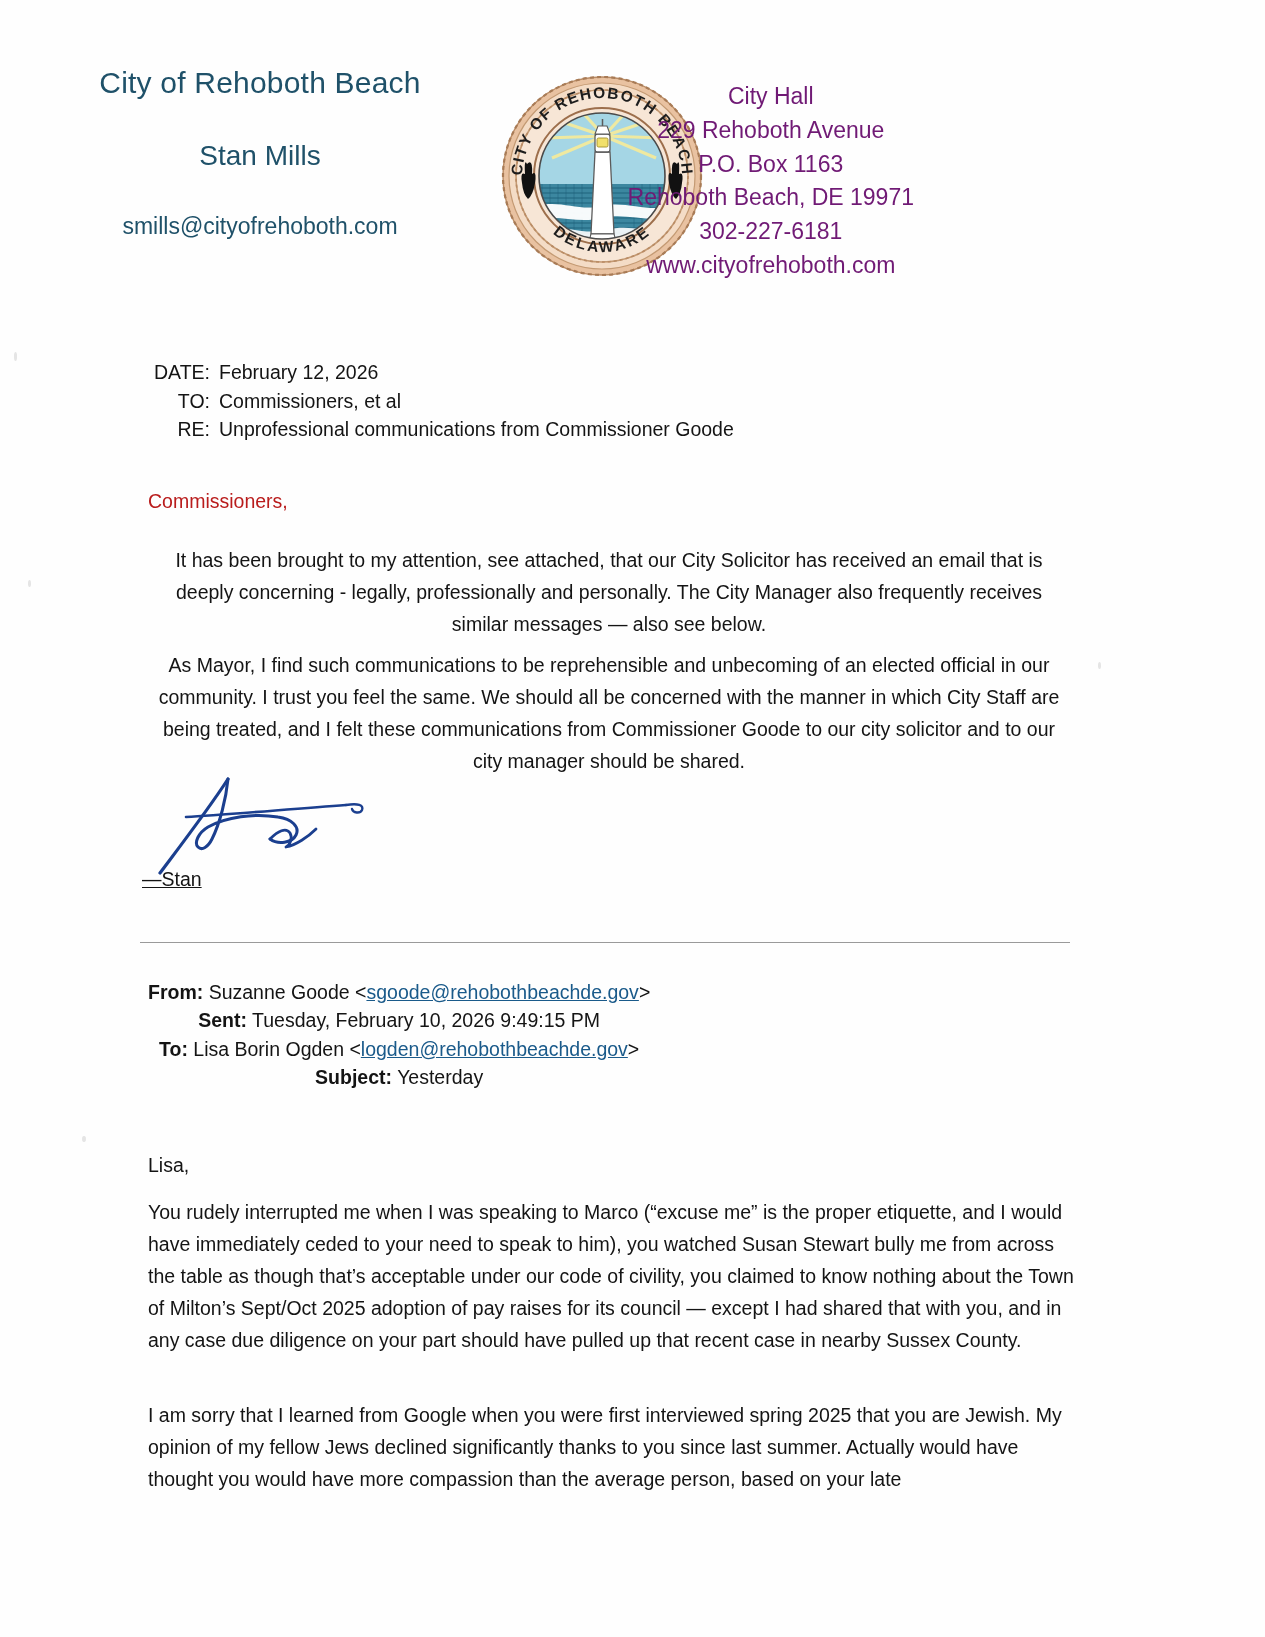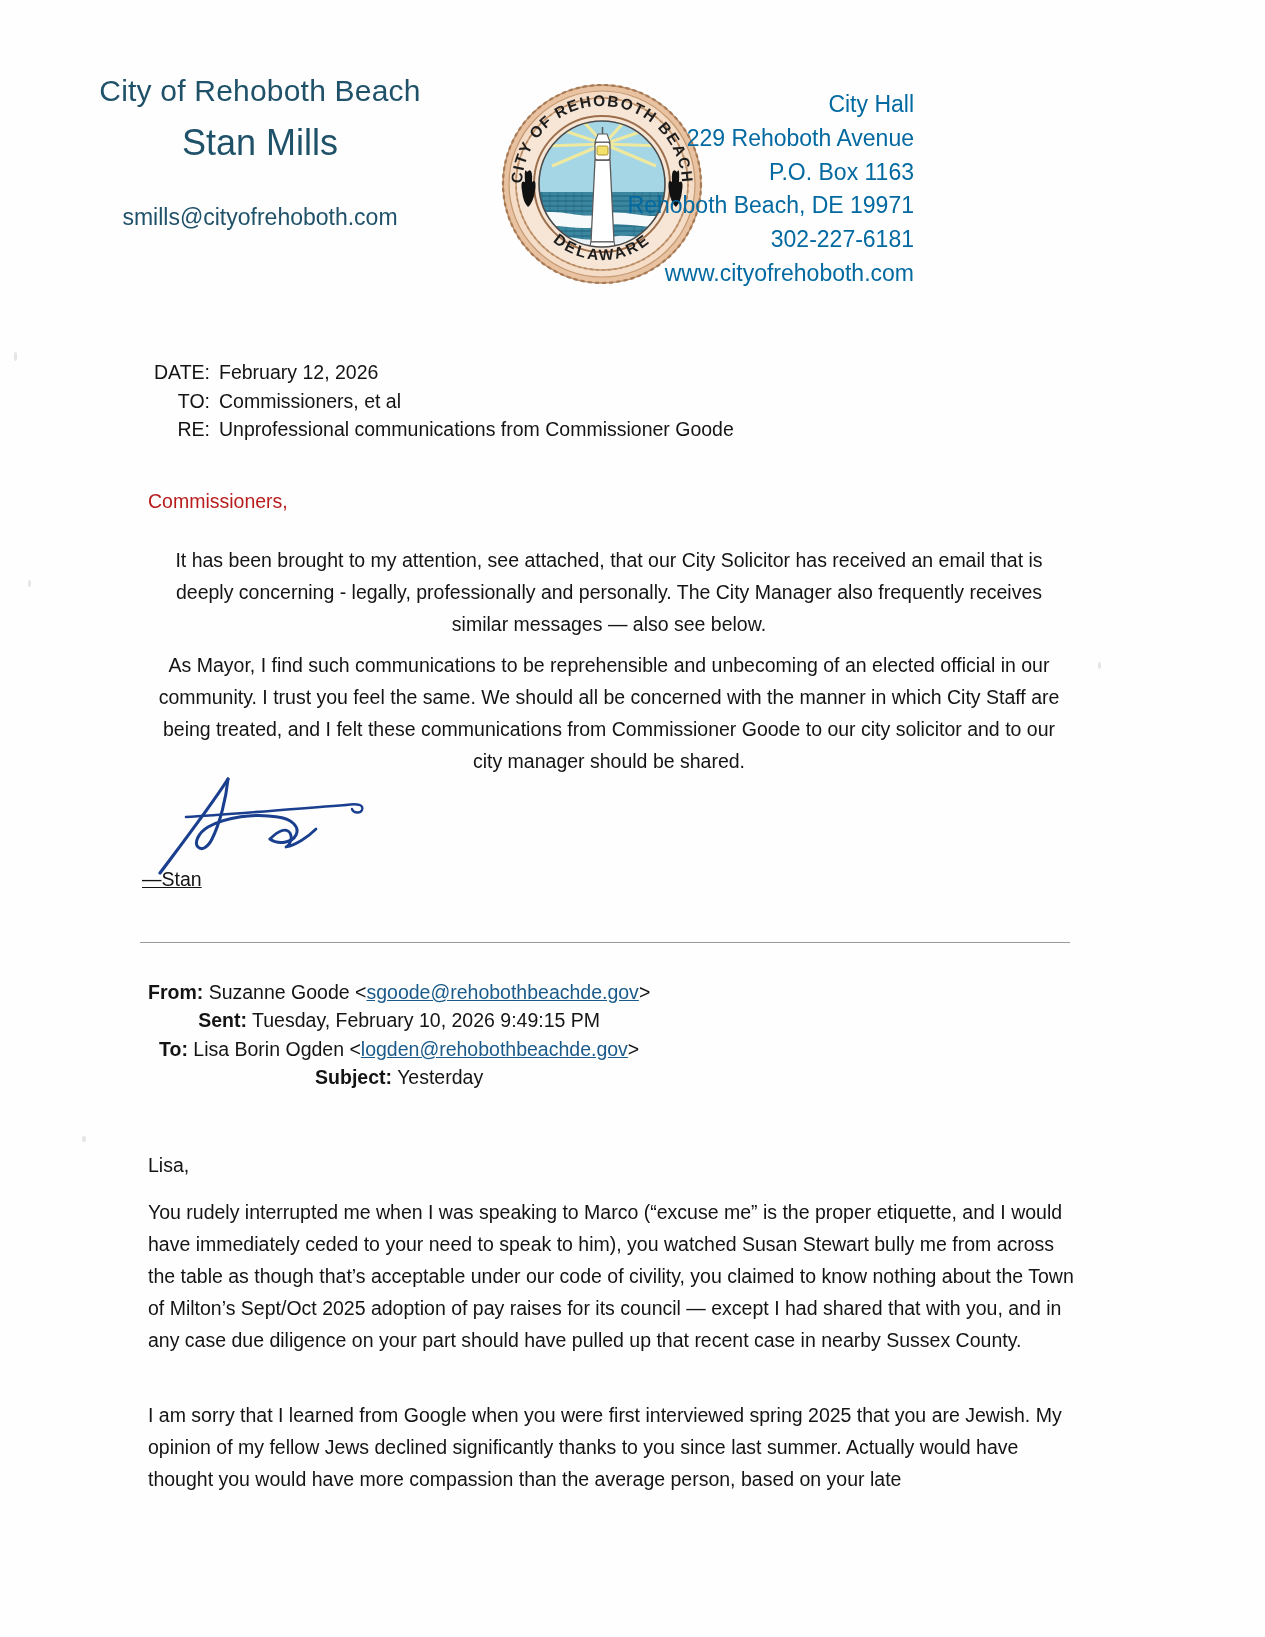--- a/index.html
+++ b/index.html
@@ -16,61 +16,61 @@
     width: 1265px;
     height: 1637px;
     background: #fefefe;
     overflow: hidden;
   }
 
   
   .letterhead {
     position: absolute;
     left: 0;
-    top: 16px;
+    top: 8px;
     width: 1032px;
     height: 300px;
   }
   .lh-left {
     position: absolute;
     left: 60px;
     top: 58px;
     width: 400px;
     text-align: center;
     color: #1f5169;
   }
   .lh-city {
     font-size: 30px;
     letter-spacing: 0.2px;
     line-height: 1.1;
     white-space: nowrap;
   }
   .lh-name {
-    margin-top: 16px;
-    font-size: 36px;
+    margin-top: 42px;
+    font-size: 28px;
     line-height: 1.1;
   }
   .lh-title {
     margin-top: 6px;
     font-size: 22px;
     line-height: 1.1;
   }
   .lh-email {
     margin-top: 42px;
     font-size: 23px;
     line-height: 1.1;
     white-space: nowrap;
   }
 
   .lh-right {
     position: absolute;
     right: 118px;
     top: 72px;
-    text-align: right;
-    color: #0369a1;
+    text-align: center;
+    color: #701a75;
     font-size: 23px;
     line-height: 1.47;
   }
   .lh-right div { white-space: nowrap; }
 
   
   .seal-wrap {
     position: absolute;
     left: 494px;
     top: 58px;

